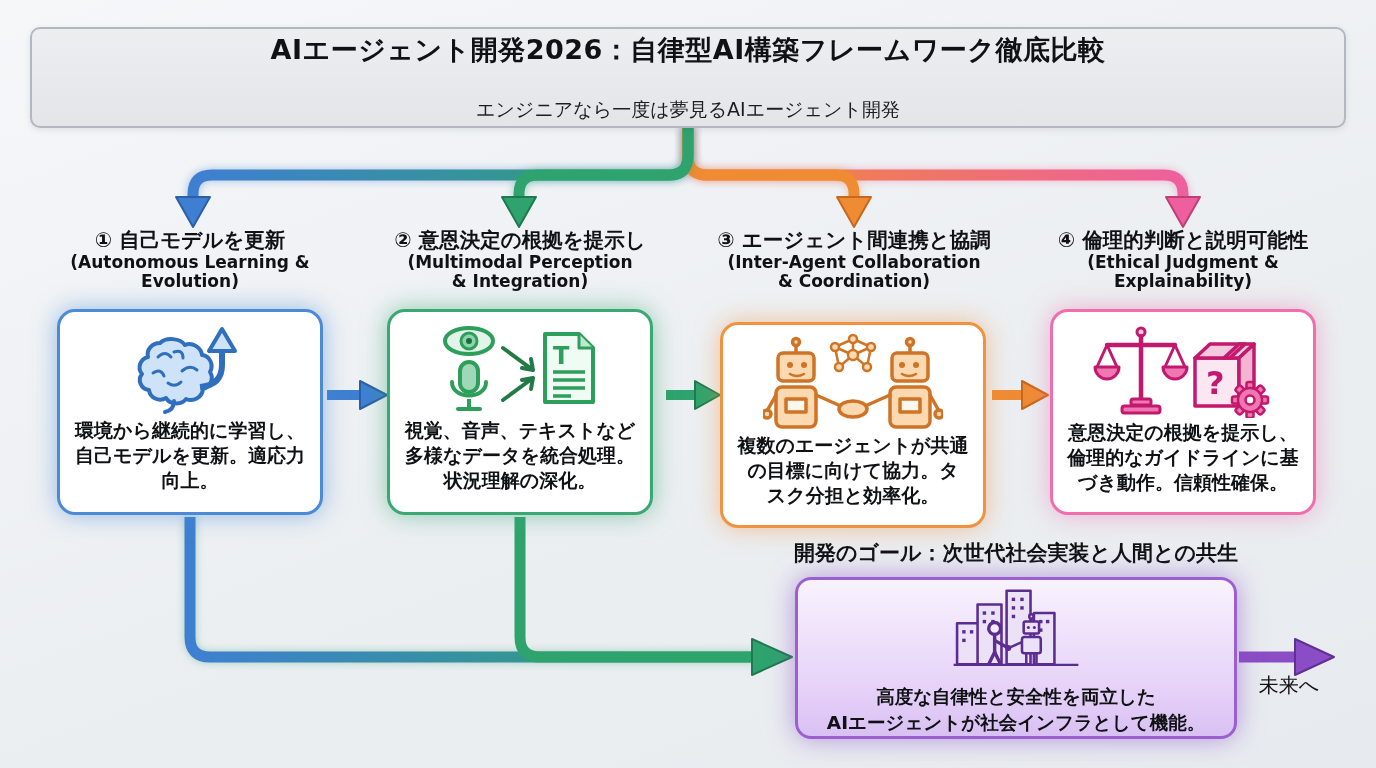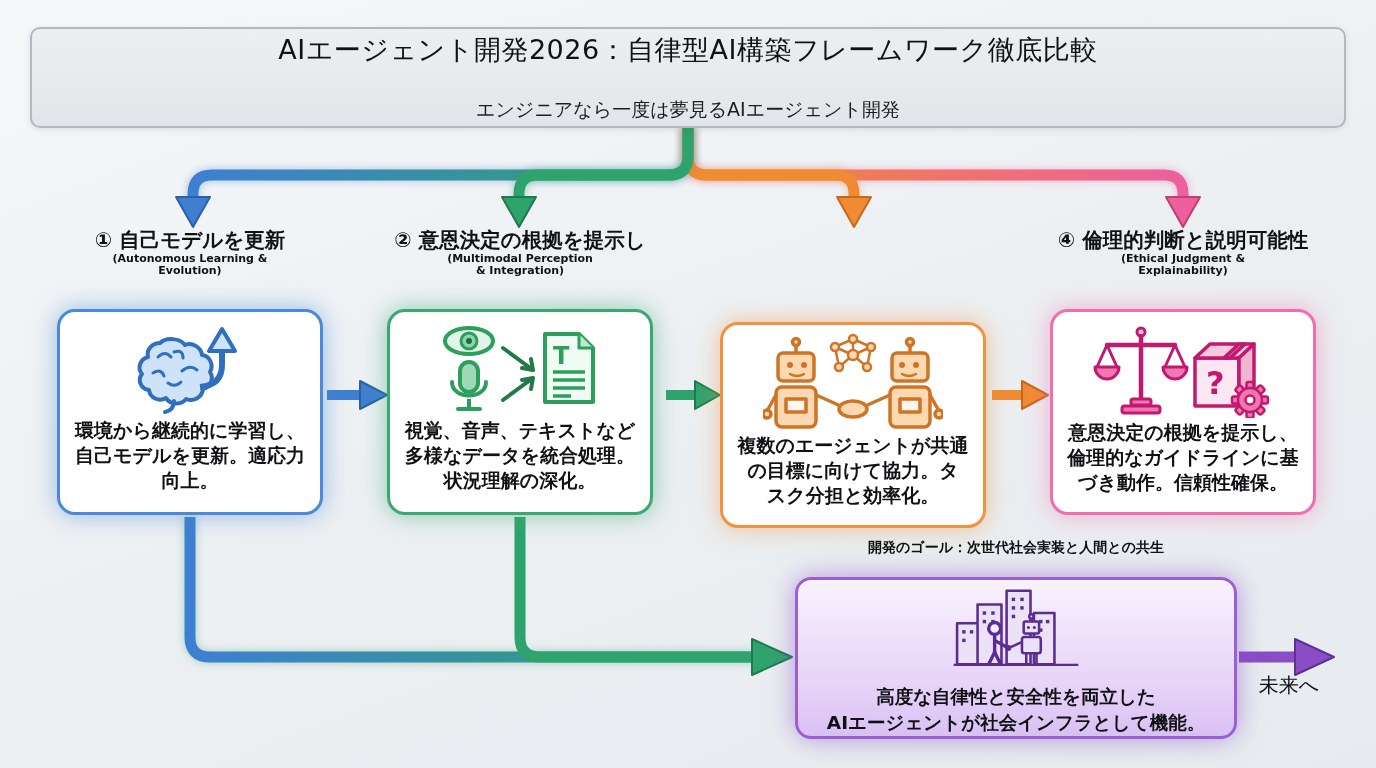--- a/index.html
+++ b/index.html
@@ -15,36 +15,36 @@
   }
   .connectors { position:absolute; left:0; top:0; pointer-events:none; }
 
   .header-box {
     position:absolute; left:30px; top:27px; width:1316px; height:101px;
     background:linear-gradient(180deg,#edeef0 0%,#e3e5e9 100%);
     border:2px solid #b2b8c1; border-radius:10px;
     box-shadow:0 2px 6px rgba(40,50,60,.10);
     display:flex; flex-direction:column; align-items:center; justify-content:center; gap:9px;
   }
-  .header-title { font-size:27px; font-weight:400; letter-spacing:.5px; }
+  .header-title { font-size:27px; font-weight:700; letter-spacing:.5px; }
   .header-subtitle { font-size:19px; font-weight:500; color:#1b1d21;margin-top:20px; }
 
   .col-heading { position:absolute; top:229px; width:320px; text-align:center; font-weight:700; line-height:1.15; }
   .col-heading .jp { font-size:20.5px; display:block; }
-  .col-heading .en { font-size:11px; display:block; white-space:pre-line; }
+  .col-heading .en { font-size:17px; display:block; white-space:pre-line; }
 
   .feature-box {
     position:absolute; top:309px; width:266px; height:206px;
     background:#ffffff; border-radius:18px; border:3px solid #999;
     display:flex; flex-direction:column; align-items:center;
   }
   .box-icon { flex:0 0 104px; display:flex; align-items:center; justify-content:center; padding-top:8px; }
   .box-text { font-size:19px; font-weight:700; line-height:1.32; text-align:center; white-space:pre-line; padding:2px 8px; }
 
-  .goal-heading { position:absolute; left:793px; top:539px; width:446px; text-align:center; font-size:14px; font-weight:700; }
+  .goal-heading { position:absolute; left:793px; top:539px; width:446px; text-align:center; font-size:21px; font-weight:700; }
   .goal-box {
     position:absolute; left:795px; top:577px; width:442px; height:162px;
     border:3px solid #9a5fd0; border-radius:16px;
     background:linear-gradient(180deg,#f8f2fd 0%,#e6d2f8 70%,#d9c0f3 100%);
     box-shadow:0 0 26px rgba(138,77,198,.55);
     display:flex; flex-direction:column; align-items:center;justify-content:space-between;
   }
   .goal-icon { flex:0 0 86px; display:flex; align-items:flex-end; justify-content:center; }
   .goal-text { font-size:18.5px; font-weight:700; text-align:center; white-space:pre-line; line-height:1.4; padding-top:2px; }
 
@@ -102,20 +102,25 @@
 
   <div class="col-heading" style="left:30px;">
     <span class="jp">① 自己モデルを更新</span>
     <span class="en">(Autonomous Learning &amp;
 Evolution)</span>
   </div>
   <div class="col-heading" style="left:360px;">
     <span class="jp">② 意恩決定の根拠を提示し</span>
     <span class="en">(Multimodal Perception
 &amp; Integration)</span>
+  </div>
+  <div class="col-heading" style="left:694px;">
+    <span class="jp">③ エージェント間連携と協調</span>
+    <span class="en">(Inter-Agent Collaboration
+&amp; Coordination)</span>
   </div>
   <div class="col-heading" style="left:1023px;">
     <span class="jp">④ 倫理的判断と説明可能性</span>
     <span class="en">(Ethical Judgment &amp;
 Explainability)</span>
   </div>
 
   <div class="feature-box" style="left:57px; border-color:#4a8ad6; box-shadow:0 0 24px rgba(74,138,214,.55);">
     <div class="box-icon">
       <svg width="132" height="94" viewBox="0 0 132 94">

